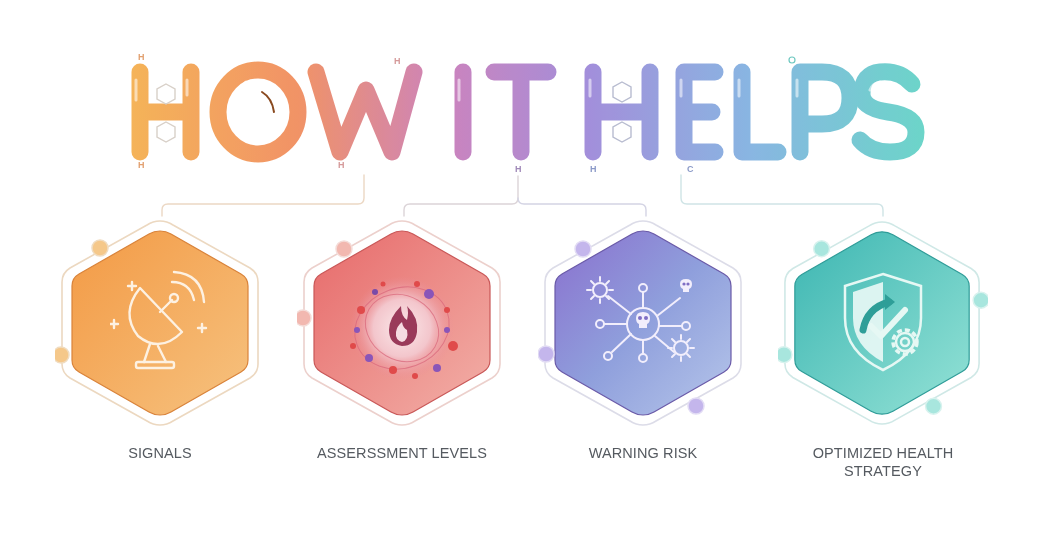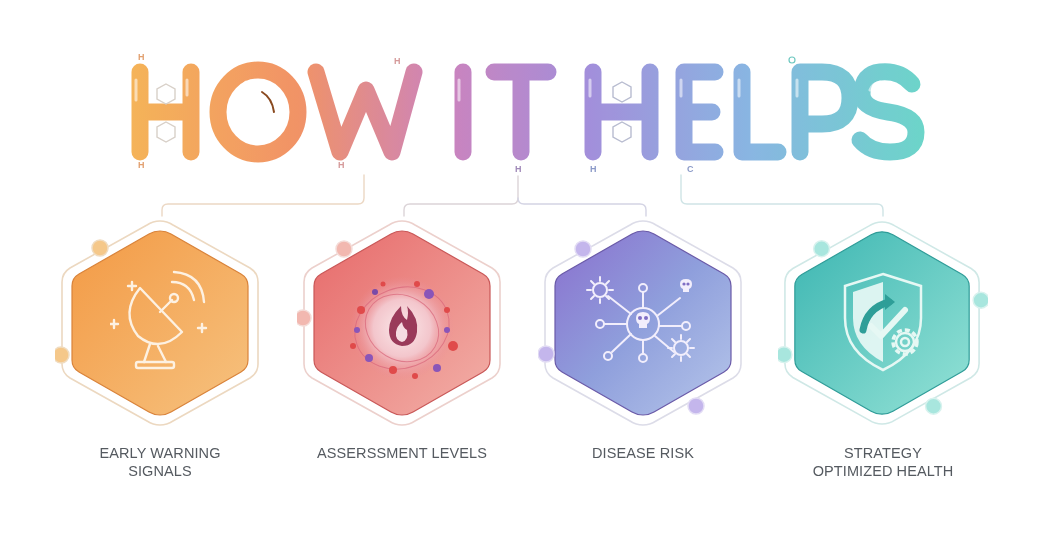--- a/index.html
+++ b/index.html
@@ -107,21 +107,20 @@
       <path d="M62 14 Q80 14 84 32"></path>
       <path d="M64 4 Q92 6 94 34"></path>
       <path d="M40 76 L34 94 M48 78 L56 94"></path>
       <rect x="26" y="94" width="38" height="6" rx="2"></rect>
       <path d="M22 14 V22 M18 18 H26"></path>
       <path d="M4 52 V60 M0 56 H8"></path>
       <path d="M92 56 V64 M88 60 H96"></path>
     </g>
   </svg>
   <div class="caption">
-    <span>EARLY WARNING</span>
     <span>SIGNALS</span>
   </div>
 </div>
 
 <div class="card" style="left:297px;top:218px;">
   <svg class="hex-wrap" width="210" height="210" viewBox="0 0 210 210">
     <defs>
       <linearGradient id="g2" x1="0" y1="0" x2="1" y2="1">
         <stop offset="0" stop-color="#e76a6a"></stop>
           <stop offset="1" stop-color="#f2b0a8"></stop>
@@ -199,21 +198,21 @@
       <path d="M102 16 Q102 11 108 11 Q114 11 114 16 Q114 20 111 21 V24 H105 V21 Q102 20 102 16 Z"></path>
     </g>
     <g fill="#7f6ec4">
         <circle cx="62" cy="50" r="2"></circle>
         <circle cx="68" cy="50" r="2"></circle>
         <circle cx="106" cy="16" r="1.6"></circle>
         <circle cx="110" cy="16" r="1.6"></circle>
       </g>
   </svg>
   <div class="caption">
-    <span>DISEASE RISK</span>
+    <span>WARNING RISK</span>
   </div>
 </div>
 
 <div class="card" style="left:778px;top:218px;">
   <svg class="hex-wrap" width="212" height="210" viewBox="0 0 212 210">
     <defs>
       <linearGradient id="g4" x1="0" y1="0" x2="1" y2="1">
         <stop offset="0" stop-color="#3db6b2"></stop>
           <stop offset="1" stop-color="#94e2d6"></stop>
       </linearGradient>
@@ -231,16 +230,16 @@
     <path d="M30 62 Q34 40 56 34" fill="none" stroke="#2e9e98" stroke-width="7" stroke-linecap="round"></path>
     <path d="M52 26 L62 34 L52 42 Z" fill="#2e9e98"></path>
     <path d="M38 58 L48 68 L72 42" fill="none" stroke="#e6f8f4" stroke-width="6" stroke-linecap="round" stroke-linejoin="round"></path>
     <g transform="translate(72 74)">
       <circle r="12" fill="none" stroke="#e6f8f4" stroke-width="3.5" stroke-dasharray="5 3"></circle>
       <circle r="9" fill="none" stroke="#e6f8f4" stroke-width="2.5"></circle>
       <circle r="4" fill="none" stroke="#e6f8f4" stroke-width="2.5"></circle>
     </g>
   </svg>
   <div class="caption">
+    <span>OPTIMIZED HEALTH</span>
     <span>STRATEGY</span>
-    <span>OPTIMIZED HEALTH</span>
   </div>
 </div>
 
 </body></html>

